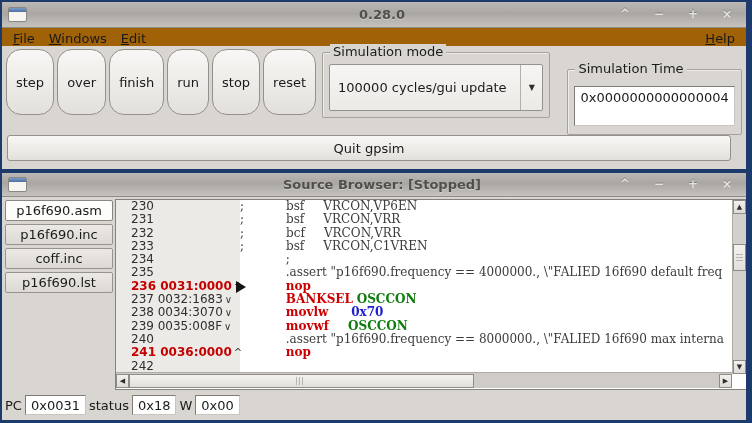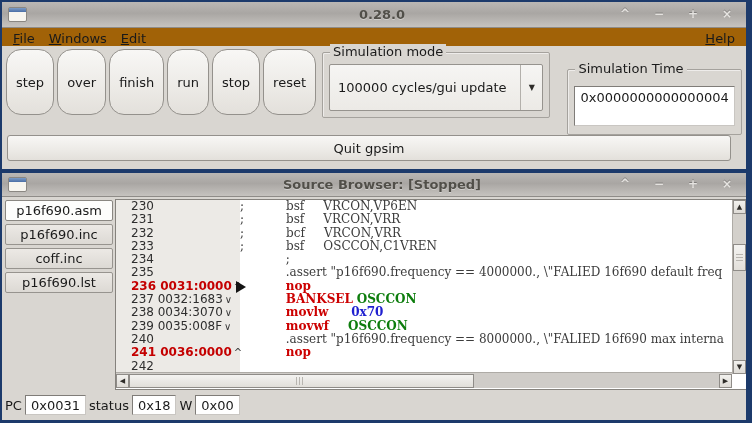--- a/index.html
+++ b/index.html
@@ -202,21 +202,21 @@
             <div class="crow">
               <div class="gut">231</div>
               <div class="code"><span class="c-p">;           bsf     VRCON,VRR</span></div>
             </div>
             <div class="crow">
               <div class="gut">232</div>
               <div class="code"><span class="c-p">;           bcf     VRCON,VRR</span></div>
             </div>
             <div class="crow">
               <div class="gut">233</div>
-              <div class="code"><span class="c-p">;           bsf     OSCCON,C1VREN</span></div>
+              <div class="code"><span class="c-p">;           bsf     VRCON,C1VREN</span></div>
             </div>
             <div class="crow">
               <div class="gut">234</div>
               <div class="code"><span class="c-p">            ;</span></div>
             </div>
             <div class="crow">
               <div class="gut">235</div>
               <div class="code"><span class="c-p">            .assert "p16f690.frequency == 4000000., \"FALIED 16f690 default freq</span></div>
             </div>
             <div class="crow">

